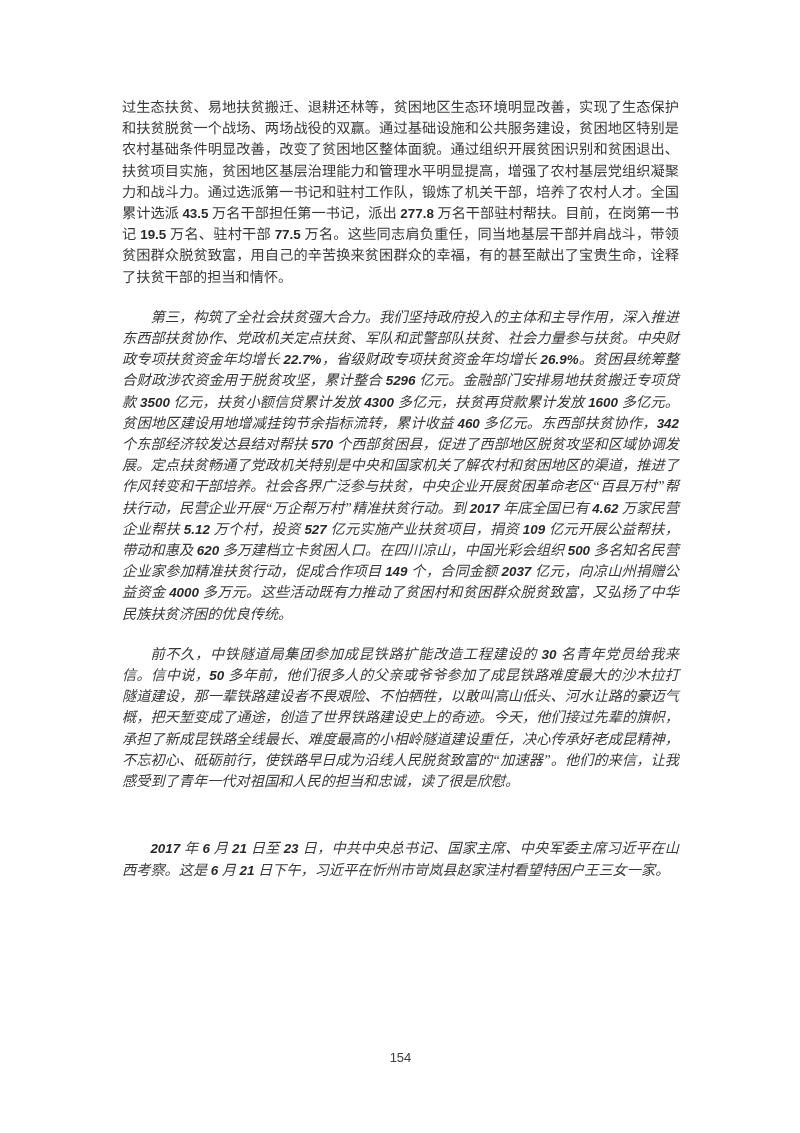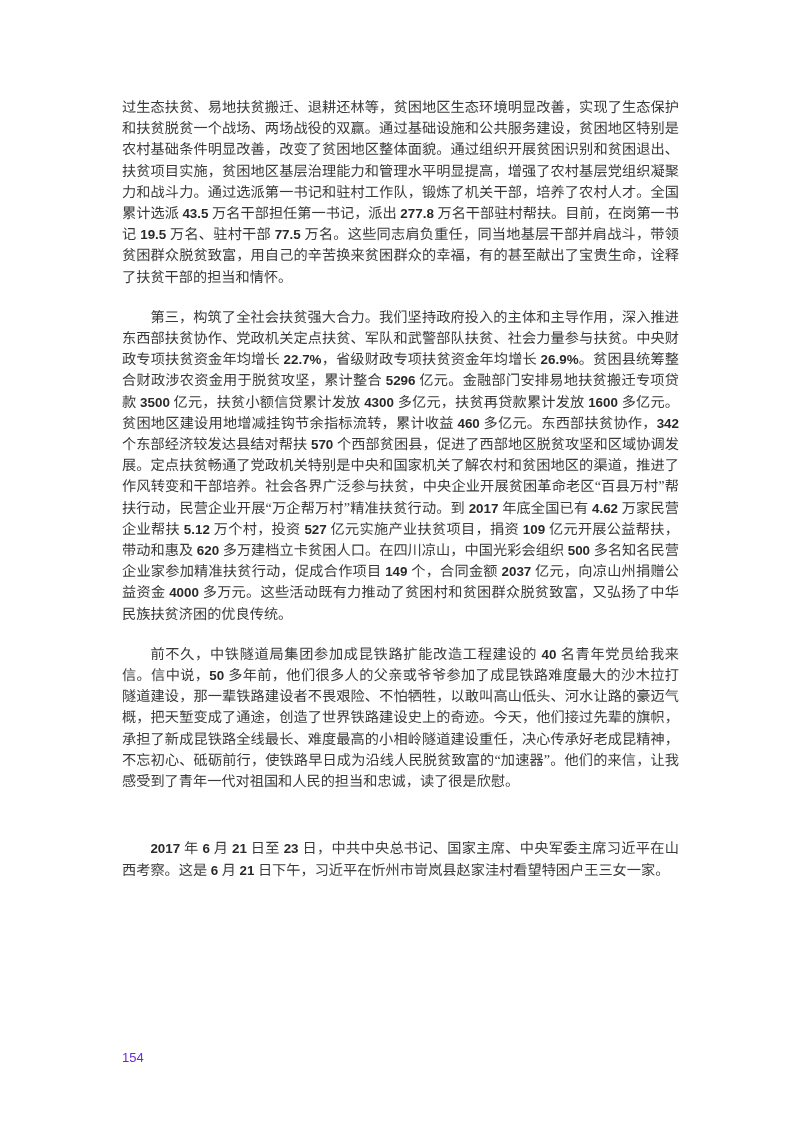--- a/index.html
+++ b/index.html
@@ -25,47 +25,49 @@
     color: #3a3a3a;
     text-align: justify;
     text-justify: inter-ideograph;
     letter-spacing: 0;
   }
   .para {
     margin: 0 0 19px 0;
   }
   .body-indent, .caption {
     text-indent: 2em;
+    font-style: italic;
   }
   .caption {
     margin-top: 46px;
   }
   
   .num {
     font-family: "Liberation Sans", "DejaVu Sans", sans-serif;
     font-weight: 600;
     font-size: 13.4px;
     color: #2a2a2a;
   }
   .page-number {
     position: absolute;
     left: 122px;
     top: 1048px;
     width: 557px;
     height: 20px;
     line-height: 20px;
+    text-align: center;
     font-family: "Liberation Sans", "DejaVu Sans", sans-serif;
     font-size: 13px;
-    color: #6d28d9;
+    color: #404040;
   }
 </style>
 </head>
 <body>
 
 <div class="page">
   <div class="text-column">
       <p class="para body">过生态扶贫、易地扶贫搬迁、退耕还林等，贫困地区生态环境明显改善，实现了生态保护和扶贫脱贫一个战场、两场战役的双赢。通过基础设施和公共服务建设，贫困地区特别是农村基础条件明显改善，改变了贫困地区整体面貌。通过组织开展贫困识别和贫困退出、扶贫项目实施，贫困地区基层治理能力和管理水平明显提高，增强了农村基层党组织凝聚力和战斗力。通过选派第一书记和驻村工作队，锻炼了机关干部，培养了农村人才。全国累计选派 <span class="num">43.5</span> 万名干部担任第一书记，派出 <span class="num">277.8</span> 万名干部驻村帮扶。目前，在岗第一书记 <span class="num">19.5</span> 万名、驻村干部 <span class="num">77.5</span> 万名。这些同志肩负重任，同当地基层干部并肩战斗，带领贫困群众脱贫致富，用自己的辛苦换来贫困群众的幸福，有的甚至献出了宝贵生命，诠释了扶贫干部的担当和情怀。</p>
       <p class="para body-indent">第三，构筑了全社会扶贫强大合力。我们坚持政府投入的主体和主导作用，深入推进东西部扶贫协作、党政机关定点扶贫、军队和武警部队扶贫、社会力量参与扶贫。中央财政专项扶贫资金年均增长 <span class="num">22.7%</span>，省级财政专项扶贫资金年均增长 <span class="num">26.9%</span>。贫困县统筹整合财政涉农资金用于脱贫攻坚，累计整合 <span class="num">5296</span> 亿元。金融部门安排易地扶贫搬迁专项贷款 <span class="num">3500</span> 亿元，扶贫小额信贷累计发放 <span class="num">4300</span> 多亿元，扶贫再贷款累计发放 <span class="num">1600</span> 多亿元。贫困地区建设用地增减挂钩节余指标流转，累计收益 <span class="num">460</span> 多亿元。东西部扶贫协作，<span class="num">342</span> 个东部经济较发达县结对帮扶 <span class="num">570</span> 个西部贫困县，促进了西部地区脱贫攻坚和区域协调发展。定点扶贫畅通了党政机关特别是中央和国家机关了解农村和贫困地区的渠道，推进了作风转变和干部培养。社会各界广泛参与扶贫，中央企业开展贫困革命老区“百县万村”帮扶行动，民营企业开展“万企帮万村”精准扶贫行动。到 <span class="num">2017</span> 年底全国已有 <span class="num">4.62</span> 万家民营企业帮扶 <span class="num">5.12</span> 万个村，投资 <span class="num">527</span> 亿元实施产业扶贫项目，捐资 <span class="num">109</span> 亿元开展公益帮扶，带动和惠及 <span class="num">620</span> 多万建档立卡贫困人口。在四川凉山，中国光彩会组织 <span class="num">500</span> 多名知名民营企业家参加精准扶贫行动，促成合作项目 <span class="num">149</span> 个，合同金额 <span class="num">2037</span> 亿元，向凉山州捐赠公益资金 <span class="num">4000</span> 多万元。这些活动既有力推动了贫困村和贫困群众脱贫致富，又弘扬了中华民族扶贫济困的优良传统。</p>
-      <p class="para body-indent">前不久，中铁隧道局集团参加成昆铁路扩能改造工程建设的 <span class="num">40</span> 名青年党员给我来信。信中说，<span class="num">50</span> 多年前，他们很多人的父亲或爷爷参加了成昆铁路难度最大的沙木拉打隧道建设，那一辈铁路建设者不畏艰险、不怕牺牲，以敢叫高山低头、河水让路的豪迈气概，把天堑变成了通途，创造了世界铁路建设史上的奇迹。今天，他们接过先辈的旗帜，承担了新成昆铁路全线最长、难度最高的小相岭隧道建设重任，决心传承好老成昆精神，不忘初心、砥砺前行，使铁路早日成为沿线人民脱贫致富的“加速器”。他们的来信，让我感受到了青年一代对祖国和人民的担当和忠诚，读了很是欣慰。</p>
+      <p class="para body-indent">前不久，中铁隧道局集团参加成昆铁路扩能改造工程建设的 <span class="num">30</span> 名青年党员给我来信。信中说，<span class="num">50</span> 多年前，他们很多人的父亲或爷爷参加了成昆铁路难度最大的沙木拉打隧道建设，那一辈铁路建设者不畏艰险、不怕牺牲，以敢叫高山低头、河水让路的豪迈气概，把天堑变成了通途，创造了世界铁路建设史上的奇迹。今天，他们接过先辈的旗帜，承担了新成昆铁路全线最长、难度最高的小相岭隧道建设重任，决心传承好老成昆精神，不忘初心、砥砺前行，使铁路早日成为沿线人民脱贫致富的“加速器”。他们的来信，让我感受到了青年一代对祖国和人民的担当和忠诚，读了很是欣慰。</p>
       <p class="para caption"><span class="num">2017</span> 年 <span class="num">6</span> 月 <span class="num">21</span> 日至 <span class="num">23</span> 日，中共中央总书记、国家主席、中央军委主席习近平在山西考察。这是 <span class="num">6</span> 月 <span class="num">21</span> 日下午，习近平在忻州市岢岚县赵家洼村看望特困户王三女一家。</p>
     </div>
   <div class="page-number">154</div>
 </div>
 
 </body></html>

